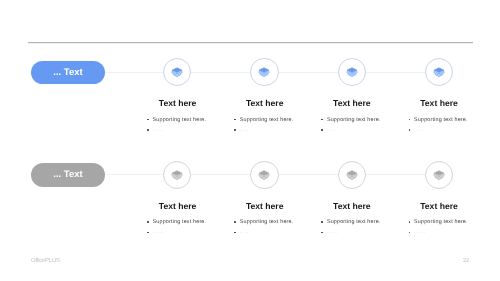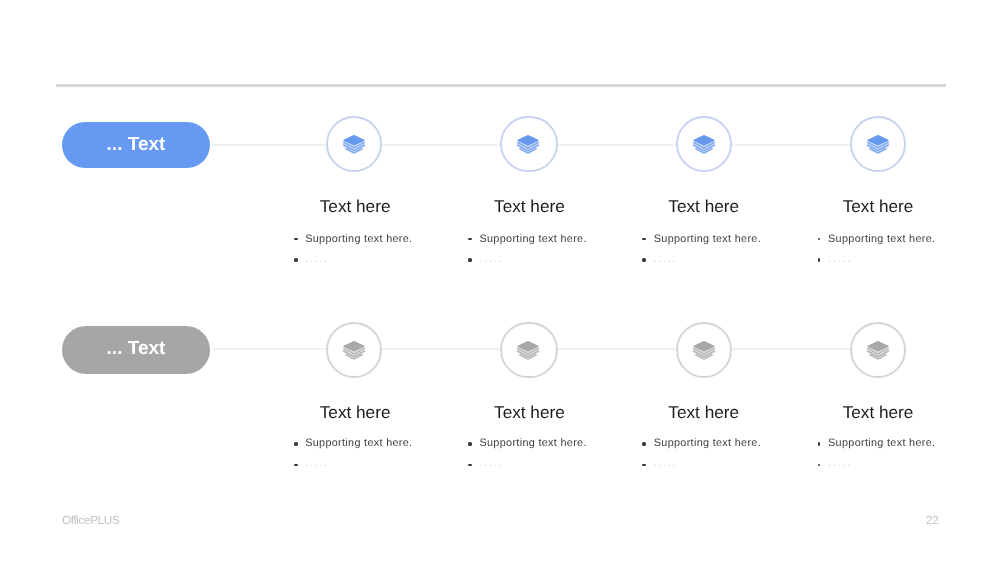--- a/index.html
+++ b/index.html
@@ -31,21 +31,21 @@
         border:1px solid #c8d3ee;background:#fff;box-sizing:border-box;}
   .node-1{left:163.2px;} .node-2{left:250.3px;}
   .node-3{left:337.5px;} .node-4{left:424.6px;}
   .node svg{position:absolute;left:50%;top:50%;transform:translate(-50%,-50%);}
 
   
   .block{position:absolute;top:98px;width:92px;}
   .block-1{left:145.6px;} .block-2{left:232.75px;}
   .block-3{left:319.9px;} .block-4{left:407.05px;}
 
-  .h{font-size:8.6px;font-weight:normal;color:#1a1a1a;text-align:center;letter-spacing:0;width:63.95px;}
+  .h{font-size:8.6px;font-weight:bold;color:#1a1a1a;text-align:center;letter-spacing:0;width:63.95px;}
   .bullets{margin-top:6.5px;}
   .bul{display:flex;align-items:flex-start;}
   .dot{flex:0 0 7px;height:10.4px;position:relative;}
   .dot i{position:absolute;left:1.6px;top:4.2px;width:1.6px;height:1.6px;
          border-radius:50%;background:#3a3a3a;display:block;}
   .btxt{font-size:5.4px;line-height:10.4px;color:#3d3d3d;white-space:nowrap;letter-spacing:.17px;}
   .btxt.faint{color:#d2d2d2;font-size:5.6px;letter-spacing:.8px;}
 
   
   .row-2 .node{border-color:#d5d5d5;}

